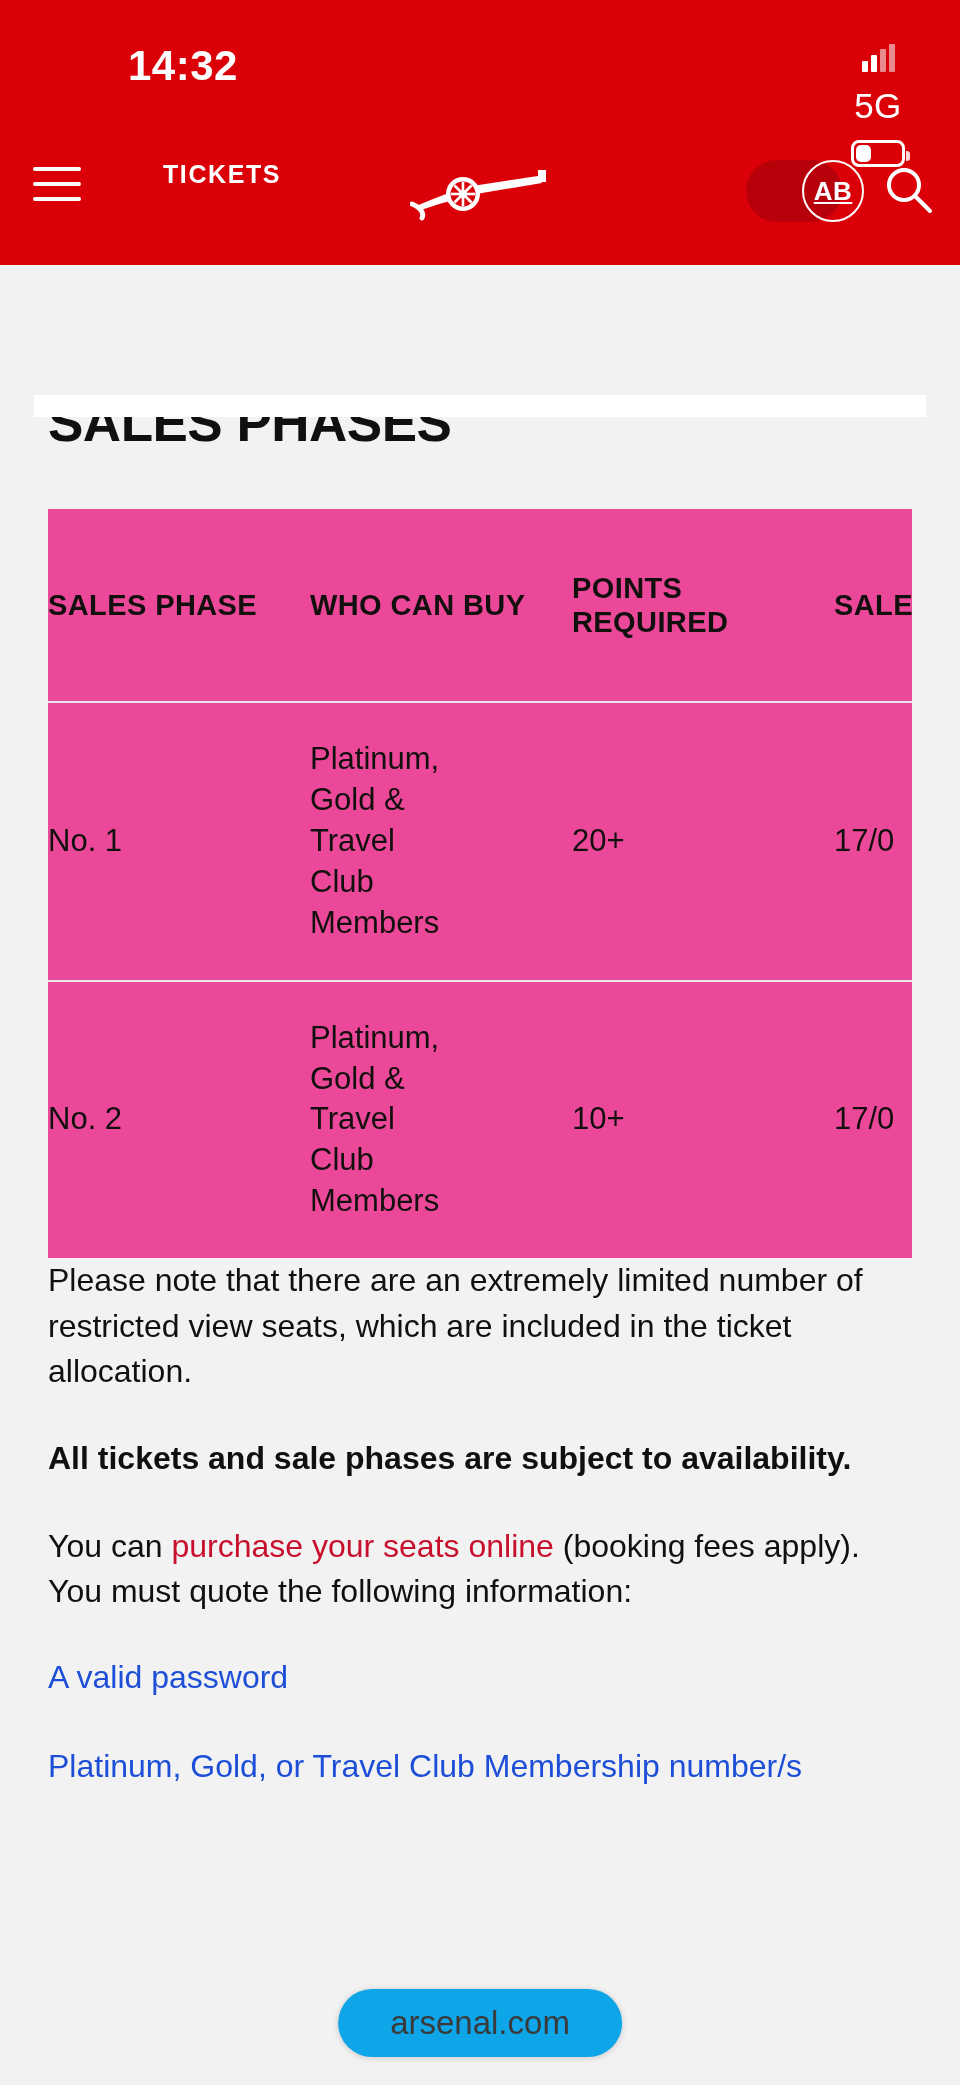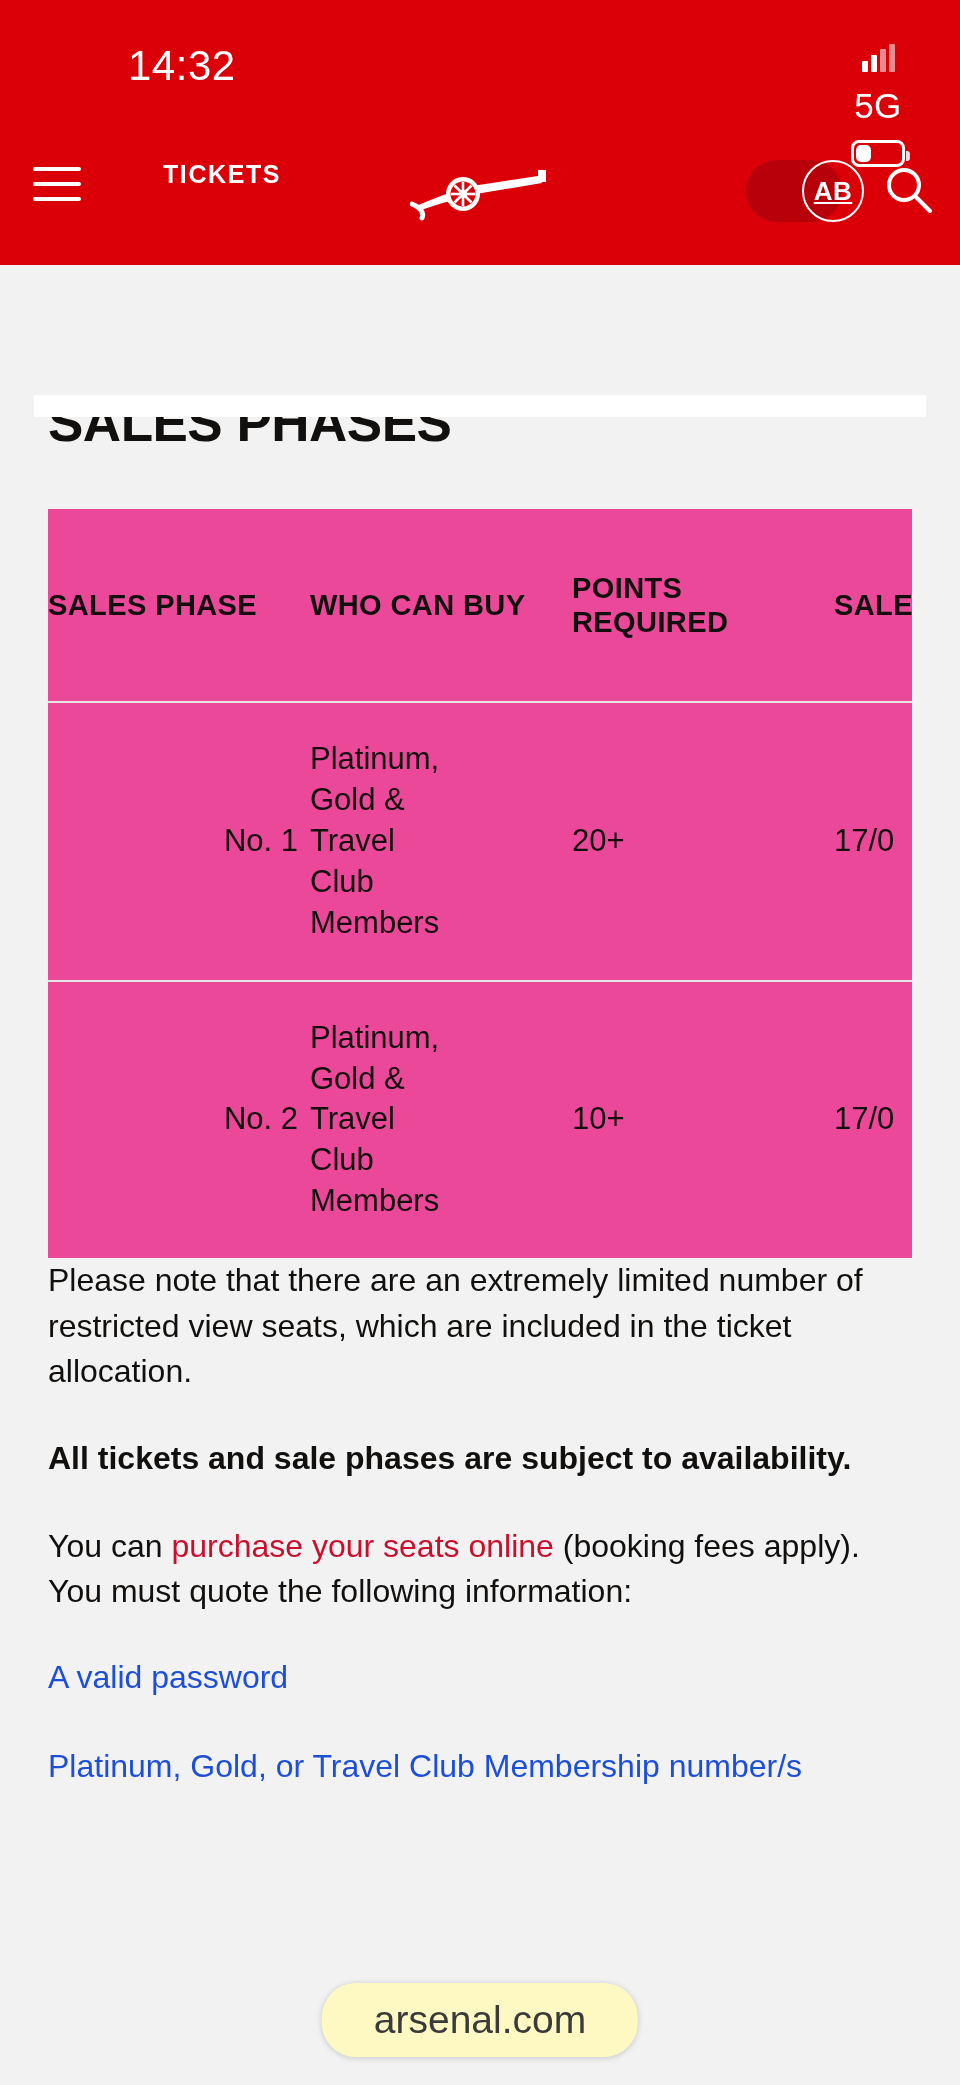--- a/index.html
+++ b/index.html
@@ -26,21 +26,21 @@
   .statusbar {
     height: 120px;
     position: relative;
   }
   .status-time {
     position: absolute;
     left: 128px;
     top: 42px;
     color: #ffffff;
     font-size: 42px;
-    font-weight: 400;
+    font-weight: 700;
     letter-spacing: 0.5px;
   }
   .status-right {
     position: absolute;
     right: 55px;
     top: 44px;
     display: flex;
     align-items: center;
     gap: 14px;
     flex-direction: column;
@@ -228,21 +228,21 @@
   }
   table.sales td {
     vertical-align: middle;
     font-size: 31px;
     color: #12100e;
     padding: 36px 12px 36px 0;
     border-bottom: 2px solid #e6e6e6;
     line-height: 1.32;
   }
   table.sales tr:last-child td { border-bottom: none; }
-  .pad-left { padding-left: 50px; text-align: right; }
+  .pad-left { padding-left: 50px; }
   .cell-multi { white-space: pre-line; }
 
   
   .copy {
   }
   .copy p {
     font-size: 32px;
     line-height: 1.42;
     color: #12100e;
     margin-bottom: 42px;
@@ -259,24 +259,24 @@
     color: #1d4ed8;
     margin-bottom: 44px;
   }
 
   
   .url-pill {
     position: absolute;
     left: 50%;
     bottom: 28px;
     transform: translateX(-50%);
-    background: #fef9c3;
+    background: #0ea5e9;
     border-radius: 34px;
     padding: 15px 52px;
-    font-size: 39px;
+    font-size: 33px;
     color: #3a3a3a;
     box-shadow: 0 1px 6px rgba(0,0,0,.18);
     z-index: 5;
   }
 </style>
 </head>
 <body>
 
 <div id="page">
 

